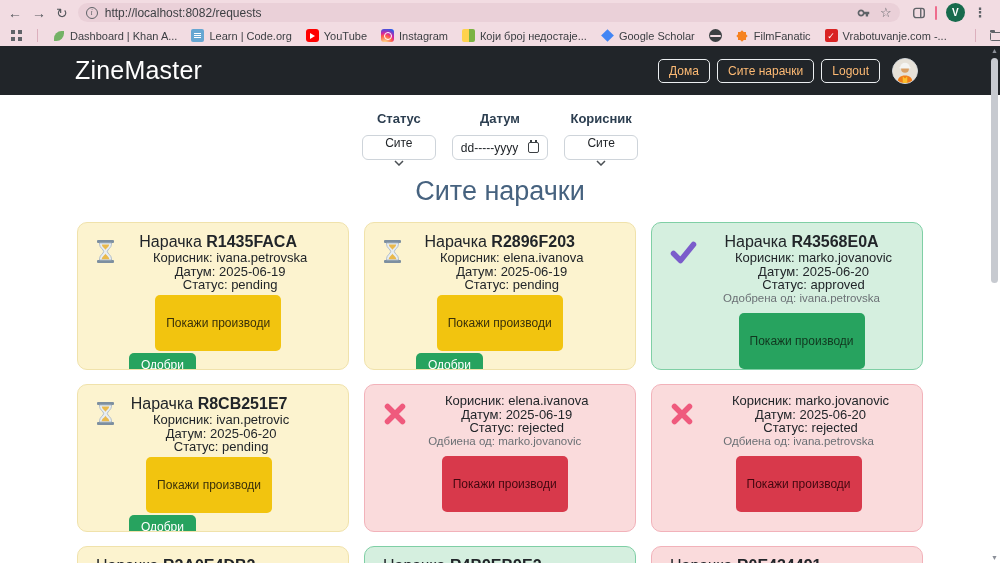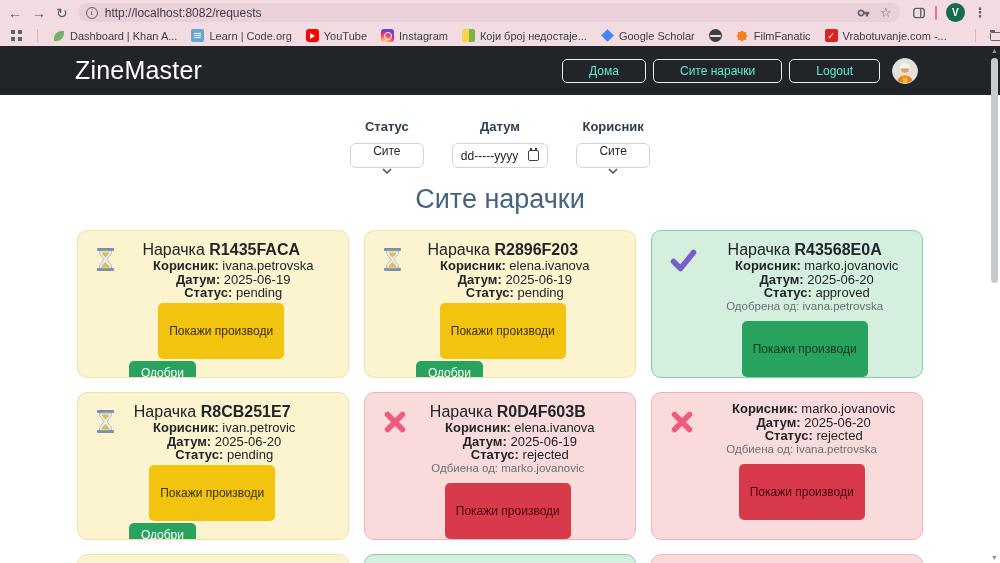--- a/index.html
+++ b/index.html
@@ -38,25 +38,25 @@
   .bi.filmfanatic::before, .bi.filmfanatic::after { content:""; position:absolute; width:8px; height:8px; background:#f6821f; left:2.5px; top:2.5px; }
   .bi.filmfanatic::after { transform:rotate(45deg); }
   .bi.vrabotuvanje { background:#d92323; border-radius:2px; color:#fff; font-weight:bold; font-size:9px; }
   .folder-ic { width:13px; height:9px; border:1.4px solid #5f6368; border-radius:1.5px; position:relative; margin-top:2px; }
   .folder-ic::before { content:""; position:absolute; top:-3.5px; left:-1px; width:5px; height:2px; background:#5f6368; border-radius:1px 1px 0 0; }
 
   
   .appbar { height:49px; background:#212529; display:flex; align-items:center; padding:0 82px 0 75px; }
   .brand { color:#fff; font-size:25px; letter-spacing:.2px; cursor:pointer; }
   .appbar-actions { margin-left:auto; display:flex; align-items:center; gap:7px; }
-  .nav-btn { background:transparent; border:1px solid #eceff1; color:#5eead4; font-size:12px; padding:4px 26px; border-radius:5px; cursor:pointer; font-family:inherit; white-space:nowrap; }
+  .nav-btn { background:transparent; border:1px solid #eceff1; color:#fdba74; font-size:12px; padding:4px 10px; border-radius:5px; cursor:pointer; font-family:inherit; white-space:nowrap; }
   .avatar-ring { width:26px; height:26px; border-radius:50%; overflow:hidden; margin-left:5px; border:1px solid #cfd4d9; background:#e3ded6; cursor:pointer; flex:none; }
 
   
-  .filters { display:flex; justify-content:center; gap:28px; margin-top:24px; }
+  .filters { display:flex; justify-content:center; gap:16px; margin-top:16px; }
   .fgroup { display:flex; flex-direction:column; align-items:center; gap:9px; }
   .flabel { font-size:13px; font-weight:bold; color:#2c3e50; }
   .fselect, .fdate { height:25px; border:1px solid #ced4da; border-radius:6px; background:#fff; display:flex; align-items:center; justify-content:space-between; gap:10px; padding:0 8px; font-size:12px; color:#212529; cursor:pointer; }
   .fselect { min-width:74px;flex-direction:column; }
   .fdate { min-width:96px; }
   .chev { flex:none; }
   .cal-ic { width:11px; height:11px; border:1.4px solid #3c4043; border-radius:2px; position:relative; flex:none; }
   .cal-ic::before { content:""; position:absolute; top:-3px; left:1px; width:2px; height:3px; background:#3c4043; box-shadow:5px 0 #3c4043; }
 
   
@@ -66,21 +66,21 @@
   .grid { width:846px; margin:0 auto; display:grid; grid-template-columns:repeat(3,1fr); gap:14px 15px; }
   .card { height:148px; border-radius:10px; border:1px solid; padding:9px 14px 10px 18px; display:flex; overflow:hidden; }
   .card--pending { background:#fcf3cf; border-color:#f0e2ab; }
   .card--approved { background:#d5efdf; border-color:#7fcfa5; }
   .card--rejected { background:#fadbdc; border-color:#f2b2ba; }
   .status-icon { flex:none; margin:8px 14px 0 0; }
   .card-content { display:flex; flex-direction:column; align-items:center; gap:0; }
   .card-title { font-size:16px; color:#212529; line-height:1.2; }
   .card-title b { font-weight:bold; }
   .line { font-size:13px; color:#212529; line-height:1.05; }
-  .line b { font-weight:bold;padding-left:24px; }
+  .line b { font-weight:normal;padding-left:24px; }
   .by-line { font-size:11.5px; color:#6b7075; line-height:1.1; }
   .show-btn { border:none; border-radius:5px; font-size:12px; padding:21px 11px; cursor:pointer; margin-top:3px; font-family:inherit; }
   .card--pending .show-btn { background:#f2c40f; color:#39300a; }
   .card--approved .show-btn { background:#27a35f; color:#11371f; margin-top:8px; }
   .card--rejected .show-btn { background:#d8394b; color:#42070f; margin-top:8px; }
   .action-row { display:flex; gap:8px; align-self:flex-start; margin-top:2px;flex-direction:column; }
   .approve-btn { background:#27a35f; color:#fff; border:none; border-radius:5px; font-size:12px; padding:5px 12px; cursor:pointer; font-family:inherit; }
   .reject-btn { background:#dd3e50; color:#fff; border:none; border-radius:5px; font-size:12px; padding:5px 12px; cursor:pointer; font-family:inherit; }
 
   
@@ -299,21 +299,20 @@
         <button class="approve-btn">Одобри</button>
         <button class="reject-btn">Одбиј</button>
       </div>
     </div>
   </div>
     <div class="card card--rejected">
     <span class="status-icon"><svg width="24" height="24" viewBox="0 0 24 24">
           <path d="M4.5 4.5 L19.5 19.5 M19.5 4.5 L4.5 19.5" stroke="#ef5a7d" stroke-width="5.5" stroke-linecap="round"></path>
         </svg></span>
     <div class="card-content">
-      <div class="card-title"><span class="t-label">Нарачка</span> <b class="t-id">R0D4F603B</b></div>
       <div class="line"><b class="u-label">Корисник:</b> <span class="u-val">elena.ivanova</span></div>
       <div class="line"><b class="d-label">Датум:</b> <span class="d-val">2025-06-19</span></div>
       <div class="line"><b class="s-label">Статус:</b> <span class="s-val">rejected</span></div>
       <div class="by-line">Одбиена од: marko.jovanovic</div>
       <button class="show-btn">Покажи производи</button>
 
     </div>
   </div>
     <div class="card card--rejected">
     <span class="status-icon"><svg width="24" height="24" viewBox="0 0 24 24">

